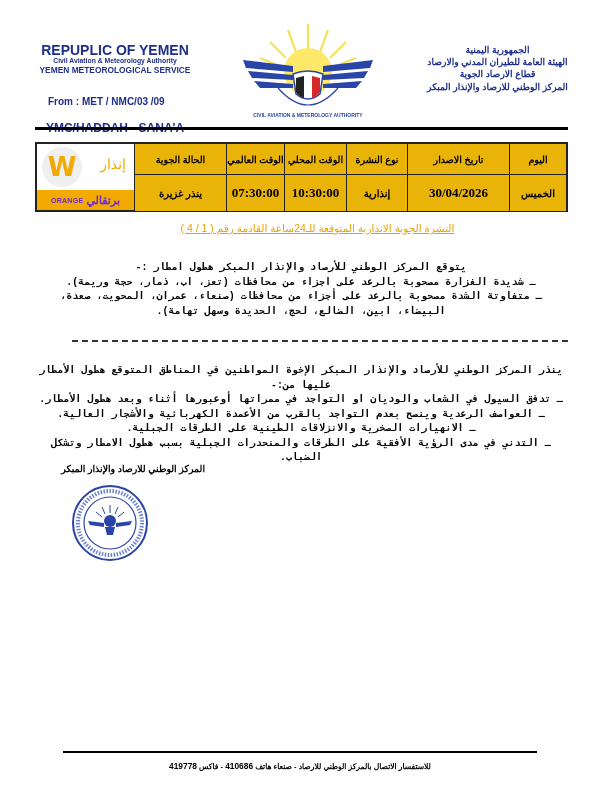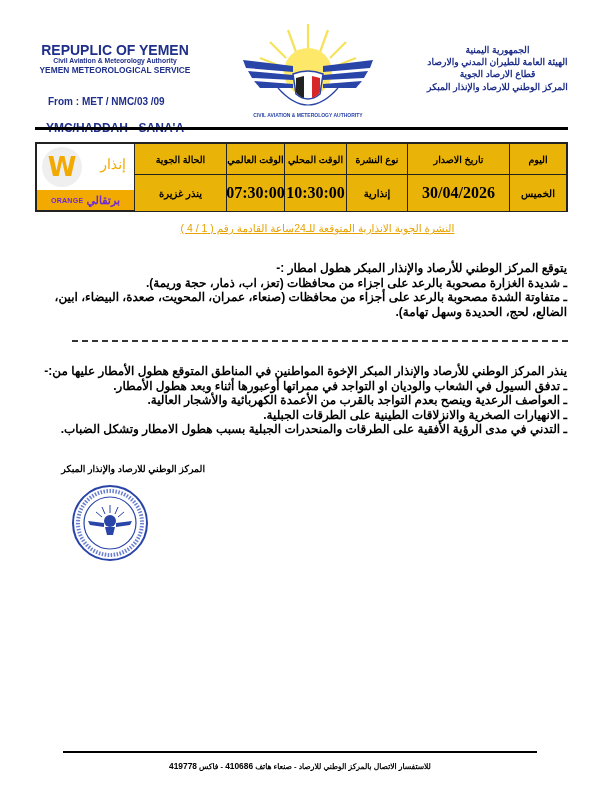--- a/index.html
+++ b/index.html
@@ -24,37 +24,37 @@
 
   .rule { background:#000; }
   #rule-top { left:35px; top:127px; width:533px; height:3px; }
 
   
   #bulletin-table { left:35px; top:142px; width:533px; height:70px; border:2px solid #222; box-sizing:border-box; }
   .tcell { position:absolute; background:#eab308; border-left:1px solid #222; box-sizing:border-box;
            display:flex; align-items:center; justify-content:center; direction:rtl; font-weight:bold; }
   .th { height:31px; top:0; font-size:9.5px; border-bottom:1px solid #222; }
   .td { height:36px; top:31px; font-size:10px; }
-  .mono { font-family:"Liberation Serif", serif; font-size:16px; }
+  .mono { font-family:"Liberation Serif", serif; font-size:13px; }
 
   #warn-box { position:absolute; left:0; top:0; width:97px; height:66px; background:#fff; }
   #warn-w { position:absolute; left:5px; top:3px; width:40px; height:40px; border-radius:50%;
             background:#efefef; display:flex; align-items:center; justify-content:center; }
   #warn-w span { font-size:26px; font-weight:900; color:#f2a900; font-family:"DejaVu Sans", sans-serif; }
   #warn-title { position:absolute; right:8px; top:12px; font-size:14px; color:#f2a900; direction:rtl;text-align:center; }
   #warn-band { position:absolute; left:0; top:46px; width:97px; height:20px; background:#f2a900;
                display:flex; align-items:center; justify-content:center; gap:3px; color:#6d28d9; font-weight:bold; }
   #warn-band .en { font-size:7px; letter-spacing:0.3px; }
   #warn-band .ar { font-size:11px; direction:rtl; }
 
   
   #subtitle { left:150px; top:222px; width:335px; text-align:center; direction:rtl; color:#e8a200;
               font-size:10.5px; text-decoration:underline; }
 
-  .para { direction:rtl; text-align:right; font-size:12px; font-weight:bold; line-height:14.6px; }
+  .para { direction:rtl; text-align:center; font-size:10px; font-weight:bold; line-height:14.6px;font-family:Liberation Mono, monospace; }
   #para1 { left:35px; top:261px; width:532px; }
   #dash { left:72px; top:340px; width:496px; height:0; border-top:2px dashed #333; }
   #para2 { left:35px; top:364px; width:532px; line-height:14.5px; }
 
   #signature { left:45px; top:463px; width:160px; direction:rtl; text-align:right; font-size:9.4px; font-weight:bold; }
   #stamp { left:70px; top:483px; width:80px; height:80px; }
 
   #rule-bot { left:63px; top:751px; width:474px; height:2px; }
   #footer { left:63px; top:761px; width:474px; direction:rtl; text-align:center; font-size:7.6px; font-weight:bold; }
   #footer b { font-size:8.4px; }

